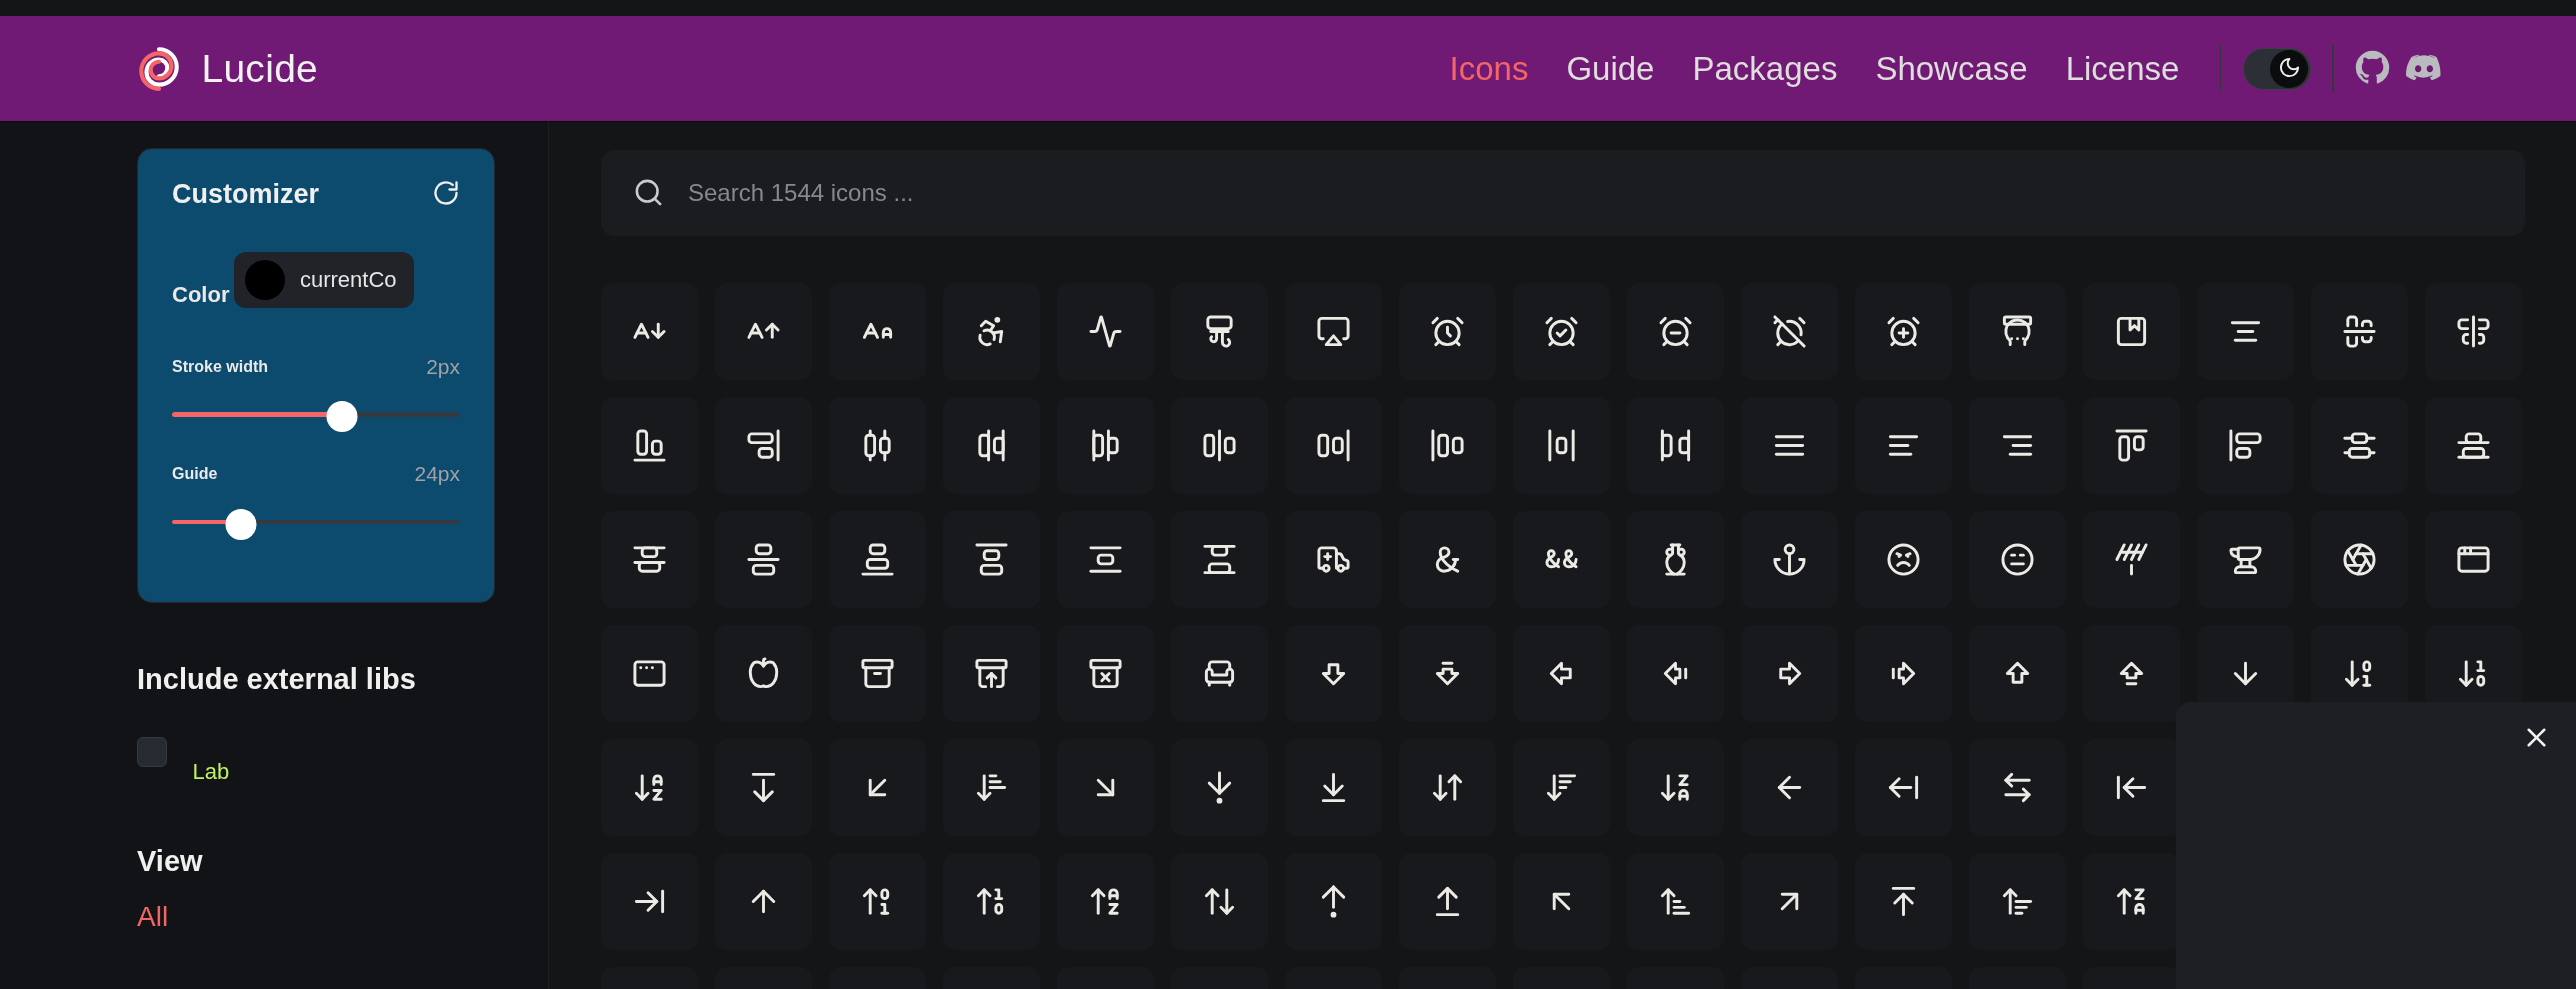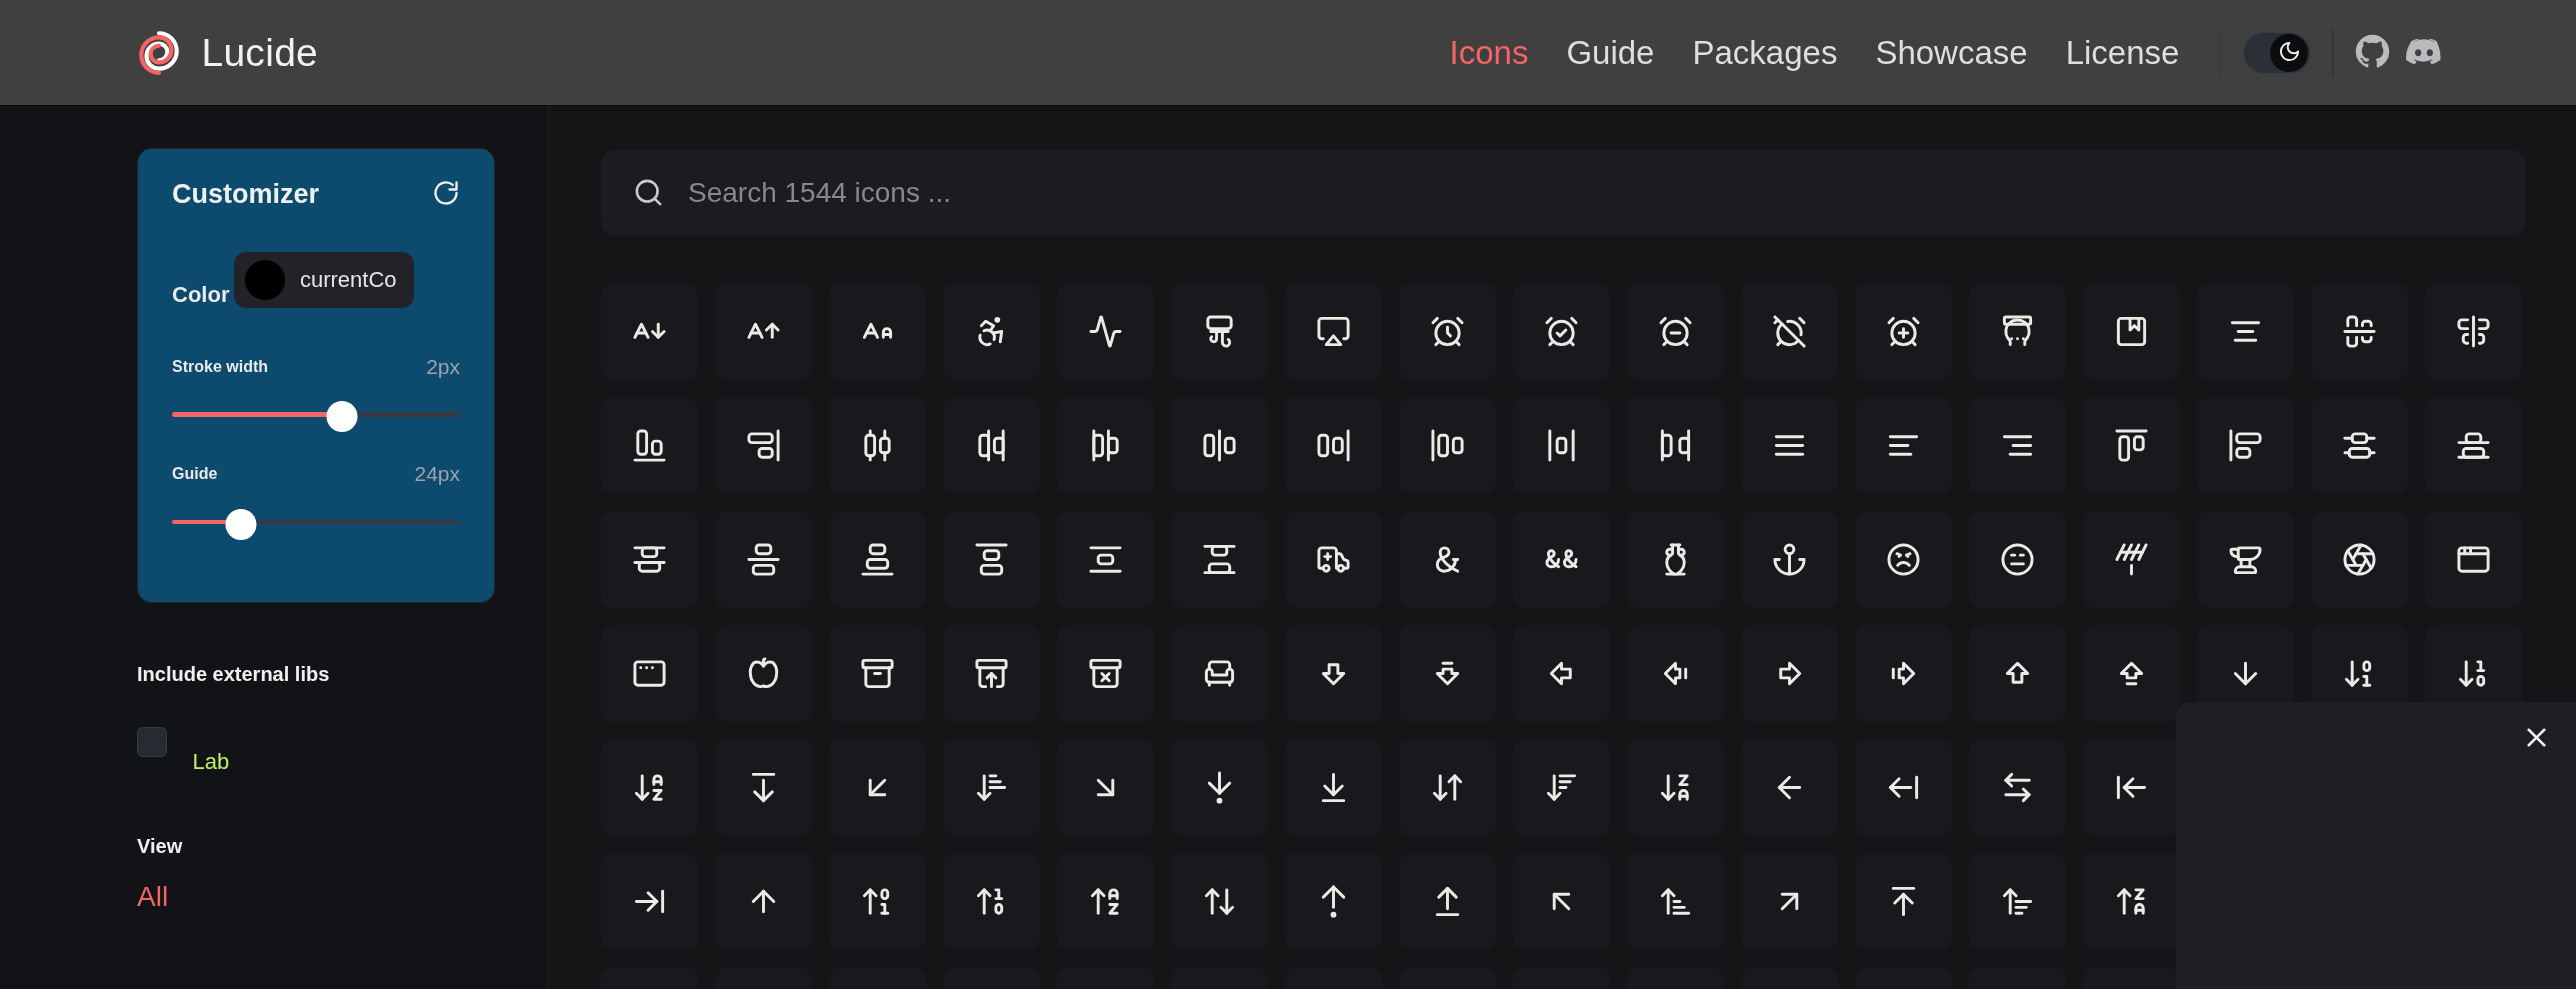--- a/index.html
+++ b/index.html
@@ -7,23 +7,23 @@
   html, body {
     width: 2576px; height: 990px;
     background: #141517;
     font-family: "Liberation Sans", sans-serif;
     overflow: hidden;
     color: #e9e9e7;
   }
 
   
   .header {
-    position: absolute; top: 0; left: 0;
+    position: absolute; top: 16px; left: 0;
     width: 2576px; height: 106px;
-    background: #404040;
+    background: #701a75;
     border-bottom: 1.3px solid #0a0b0d;
     display: flex; align-items: center;
     z-index: 20;
   }
   .brand {
     display: flex; align-items: center; gap: 17.4px;
     margin-left: 134px;
   }
   .brand-logo { width: 50px; height: 50px; display: block; }
   .brand-name {
@@ -118,21 +118,21 @@
 
   .toggle-label { font-size: 22px; font-weight: bold; color: #eaeae8; margin-bottom: 19px; }
   .toggle {
     width: 71px; height: 35px; border-radius: 20px;
     background: #23262c; border: 0.7px solid #31343b;
     display: flex; align-items: center; padding: 0 2px; cursor: pointer;
   }
   .toggle-knob { width: 31px; height: 31px; border-radius: 50%; background: #fff; }
 
   .sb-section { margin: 60px 0 0 137px; width: 358px; }
-  .sb-section-title { font-size: 20px; font-weight: bold; color: #f0f0ee; margin-bottom: 23px; }
+  .sb-section-title { font-size: 29px; font-weight: bold; color: #f0f0ee; margin-bottom: 23px; }
   .checkbox-row { display: flex; align-items: center; gap: 25.5px; cursor: pointer; }
   .checkbox {
     width: 30px; height: 30px; border-radius: 6px;
     background: #262a31; border: 0.7px solid #353941; flex: none;
   }
   .checkbox-label { font-size: 22px; color: #bef264; margin-top: 40px; }
   .view-item { font-size: 28px; color: #f56565; cursor: pointer; }
 
   
   .main {
@@ -144,21 +144,21 @@
   }
   .searchbar {
     width: 1924px; height: 86px;
     background: #1a1c20; border-radius: 13.4px;
     display: flex; align-items: center; gap: 24px;
     padding: 0 32px; cursor: text;
   }
   .search-input {
     flex: 1; background: transparent; border: none; outline: none;
     font-family: "Liberation Sans", sans-serif;
-    font-size: 28px; color: #e4e4e2;
+    font-size: 24px; color: #e4e4e2;
   }
   .search-input::placeholder { color: #86888d; }
 
   .grid {
     margin-top: 47px;
     display: grid;
     grid-template-columns: repeat(17, 97px);
     gap: 17px 17px;
   }
   .icon-cell {

